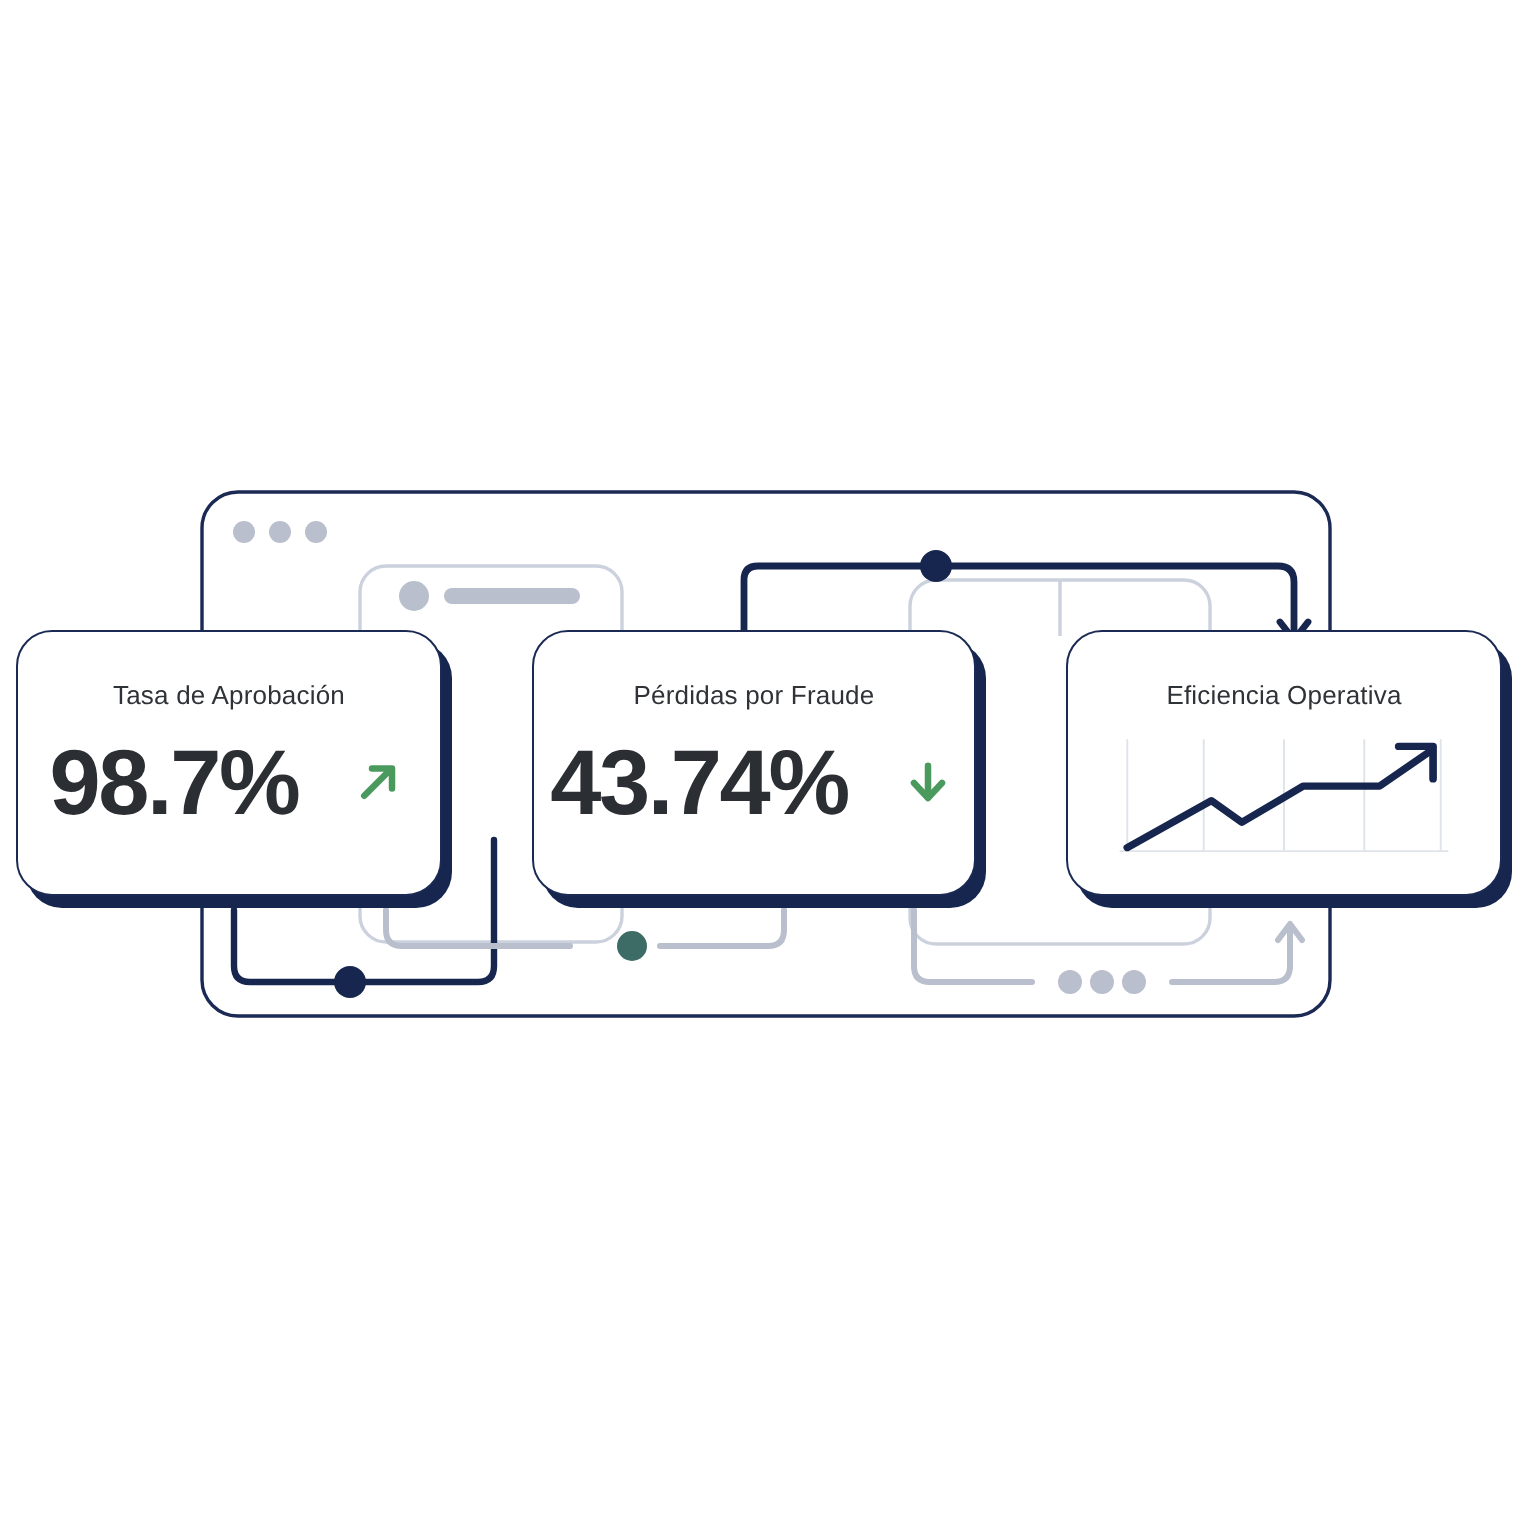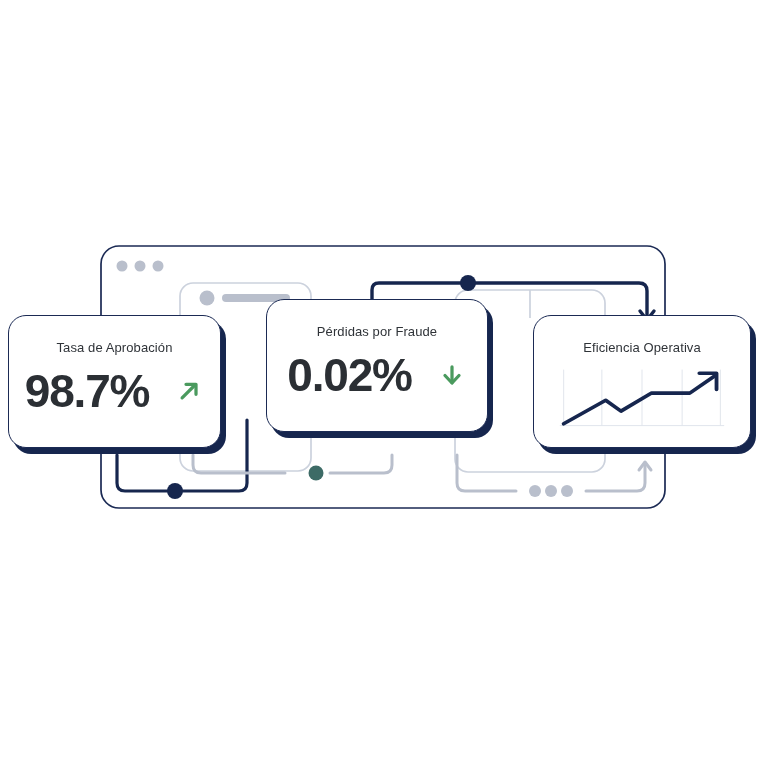--- a/index.html
+++ b/index.html
@@ -123,24 +123,24 @@
     <div class="card-title">Tasa de Aprobación</div>
     <div class="card-value-row">
       <span class="card-value">98.7%</span>
       <svg class="trend-icon" viewBox="0 0 24 24">
         <path d="M6.5 17.5 L17 7" fill="none" stroke="#4a9a5e" stroke-width="2.6" stroke-linecap="round"></path>
         <path d="M9.6 6.6 L17.6 6.6 L17.6 14.6" fill="none" stroke="#4a9a5e" stroke-width="2.6" stroke-linecap="round" stroke-linejoin="round"></path>
       </svg>
     </div>
   </div>
 
-  <div class="metric-card" style="left:266px; top:299px; width:222px; height:133px;padding-left:11px;">
+  <div class="metric-card" style="left:266px; top:315px; width:222px; height:133px;padding-left:11px;">
     <div class="card-title">Pérdidas por Fraude</div>
     <div class="card-value-row">
-      <span class="card-value">0.02%</span>
+      <span class="card-value">43.74%</span>
       <svg class="trend-icon" viewBox="0 0 24 24">
         <path d="M12 5.5 L12 18" fill="none" stroke="#4a9a5e" stroke-width="2.6" stroke-linecap="round"></path>
         <path d="M6.4 12.4 L12 18.4 L17.6 12.4" fill="none" stroke="#4a9a5e" stroke-width="2.6" stroke-linecap="round" stroke-linejoin="round"></path>
       </svg>
     </div>
   </div>
 
   <div class="metric-card" style="left:533px; top:315px; width:218px; height:133px;">
     <div class="card-title">Eficiencia Operativa</div>
     <div class="chart-area">

